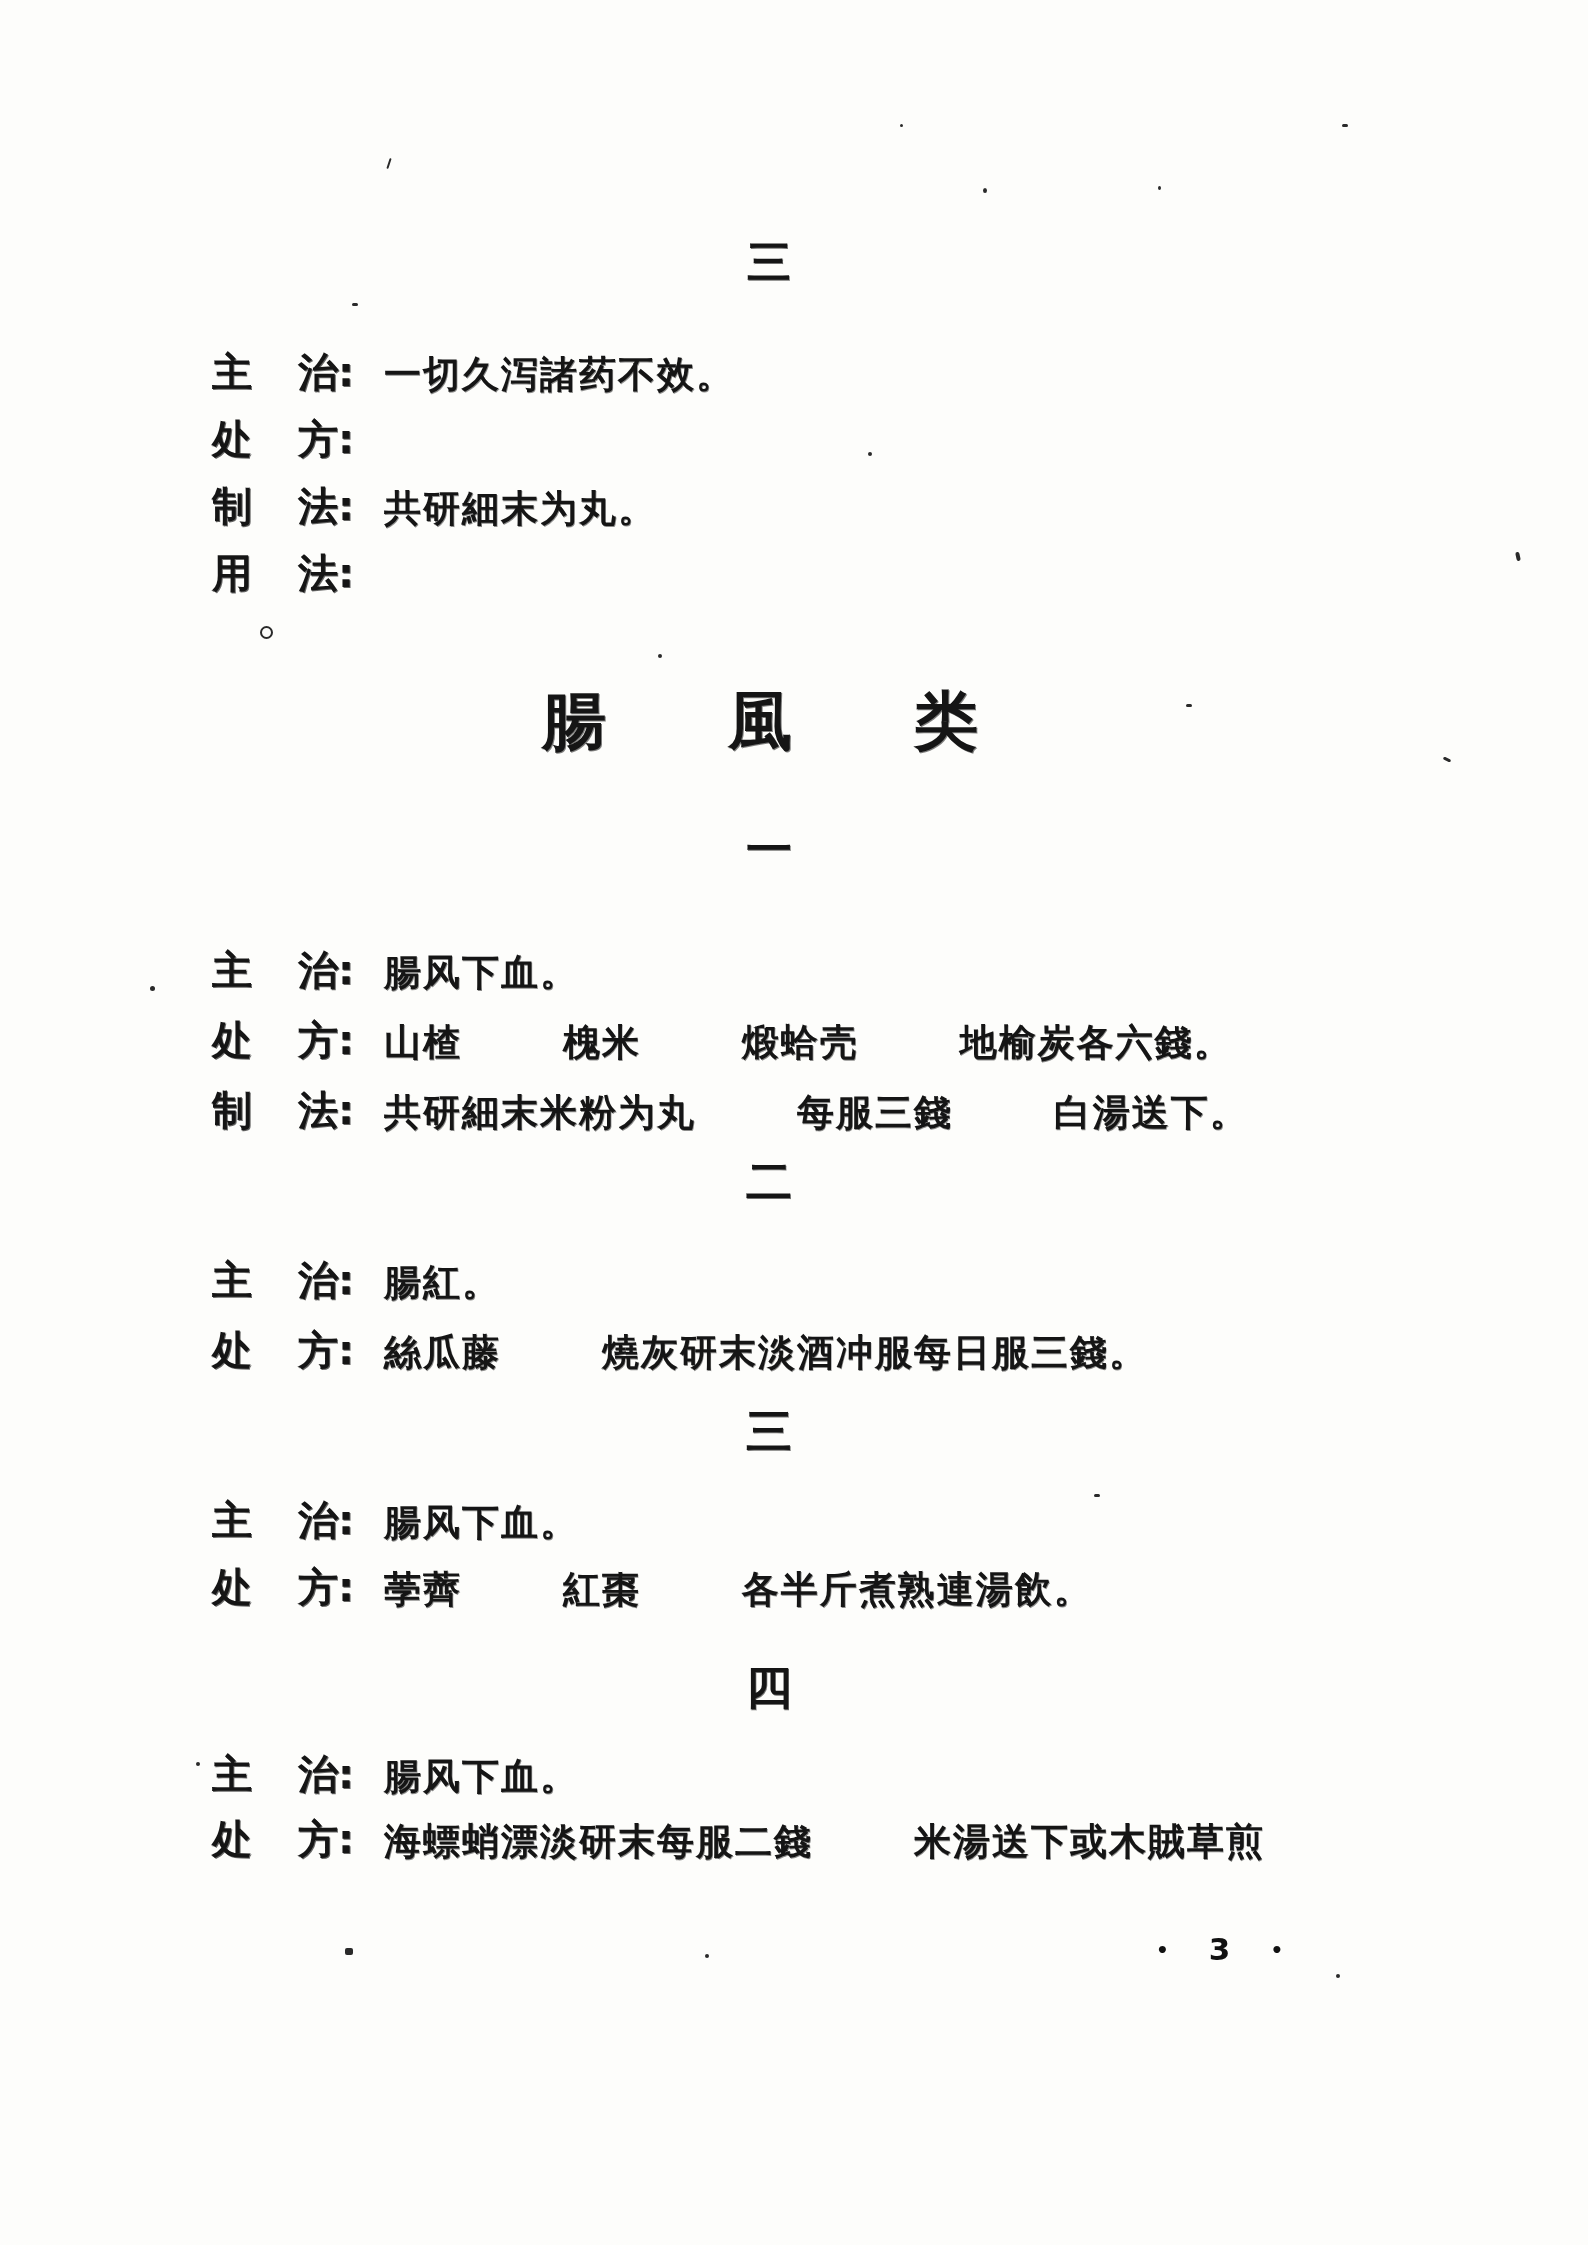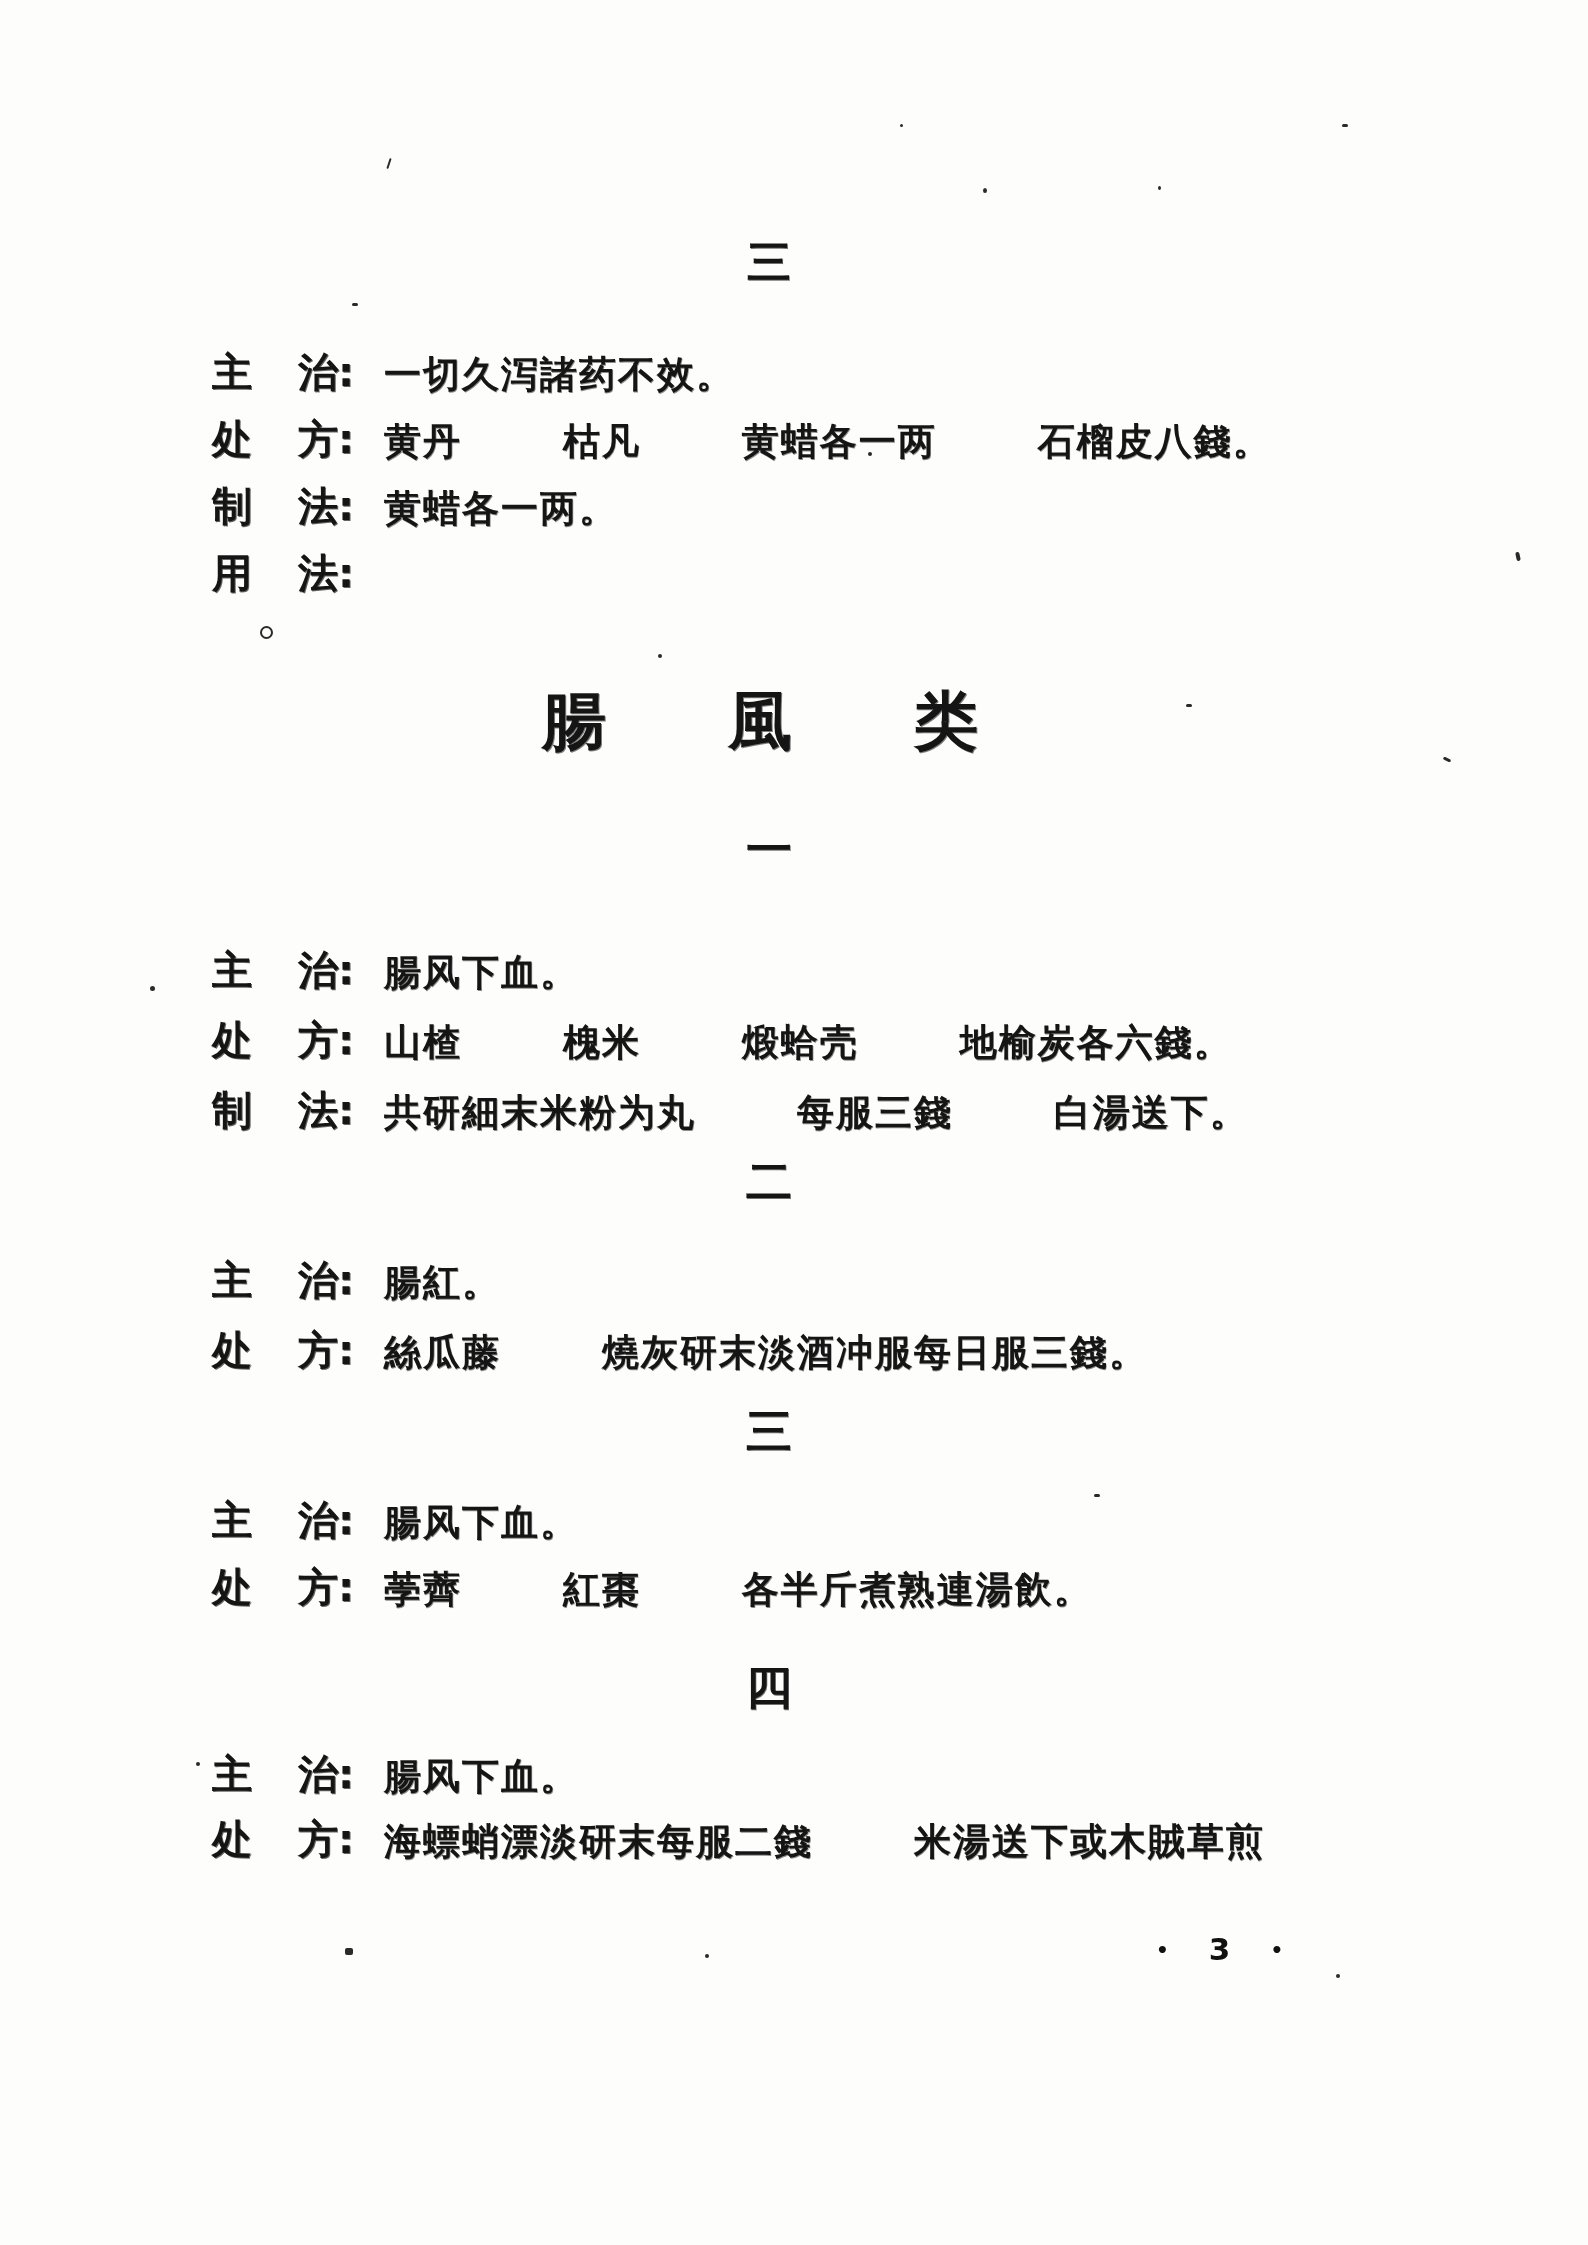--- a/index.html
+++ b/index.html
@@ -65,32 +65,26 @@
     <div class="row">
       <span class="lab1">主</span>
       <span class="lab2">治:</span>
       <span class="content">
         <span class="seg">一切久泻諸药不效。</span>
       </span>
     </div>
     <div class="row">
       <span class="lab1">处</span>
       <span class="lab2">方:</span>
-      <span class="content">
-        <span class="seg">黄丹</span>
-        <span class="seg">枯凡</span>
-        <span class="seg">黄蜡各一两</span>
-        <span class="seg">石榴皮八錢。</span>
-      </span>
     </div>
     <div class="row">
       <span class="lab1">制</span>
       <span class="lab2">法:</span>
       <span class="content">
-        <span class="seg">黄蜡各一两。</span>
+        <span class="seg">共研細末为丸。</span>
       </span>
     </div>
     <div class="row">
       <span class="lab1">用</span>
       <span class="lab2">法:</span>
     </div>
   </div>
 
   <div class="chapter-title">
     <span class="tchar">腸</span><span class="tchar">風</span><span class="tchar">类</span>

